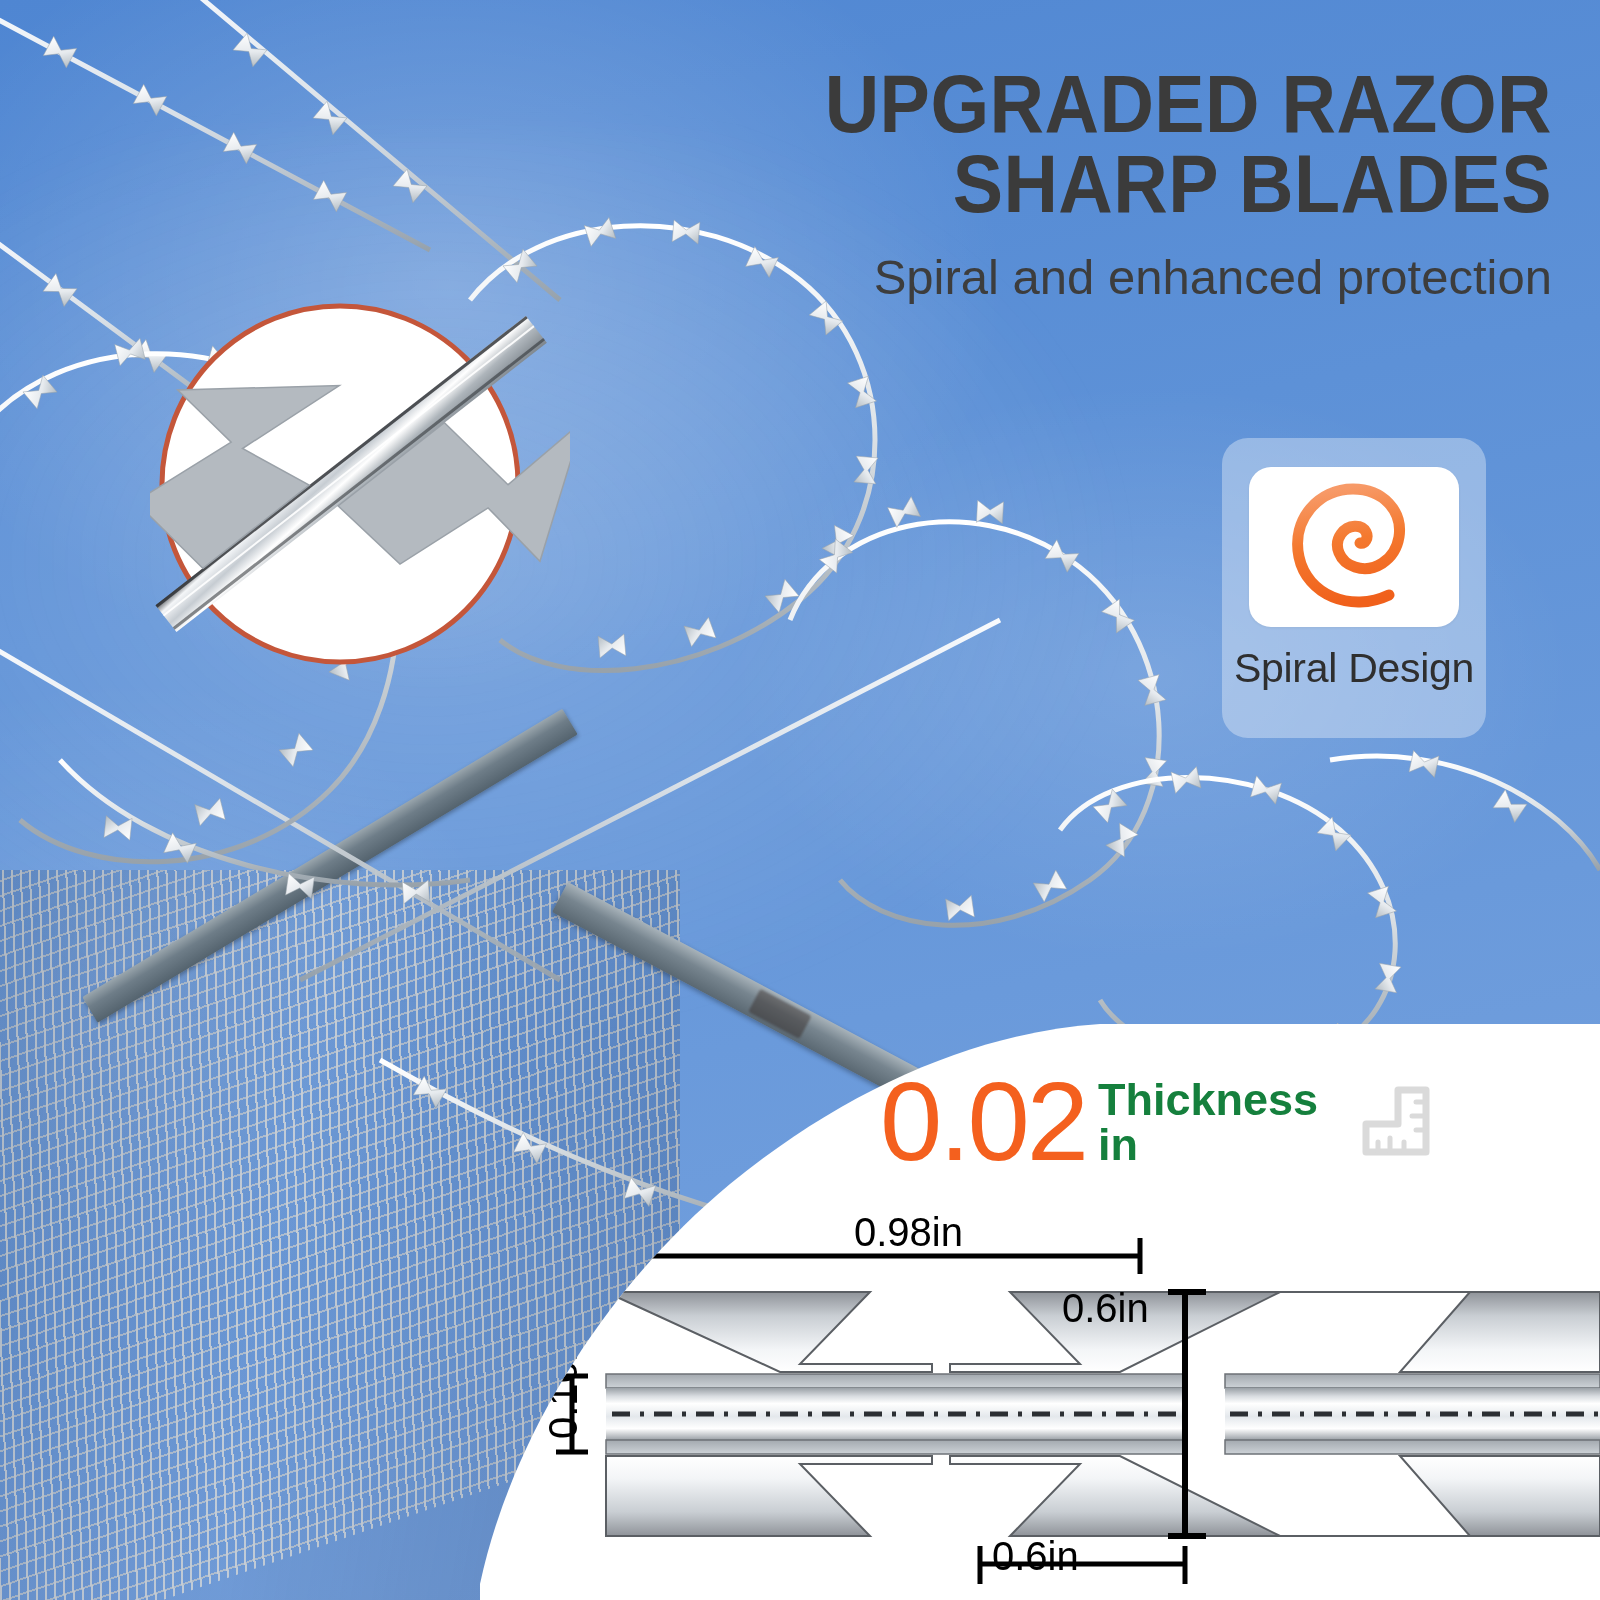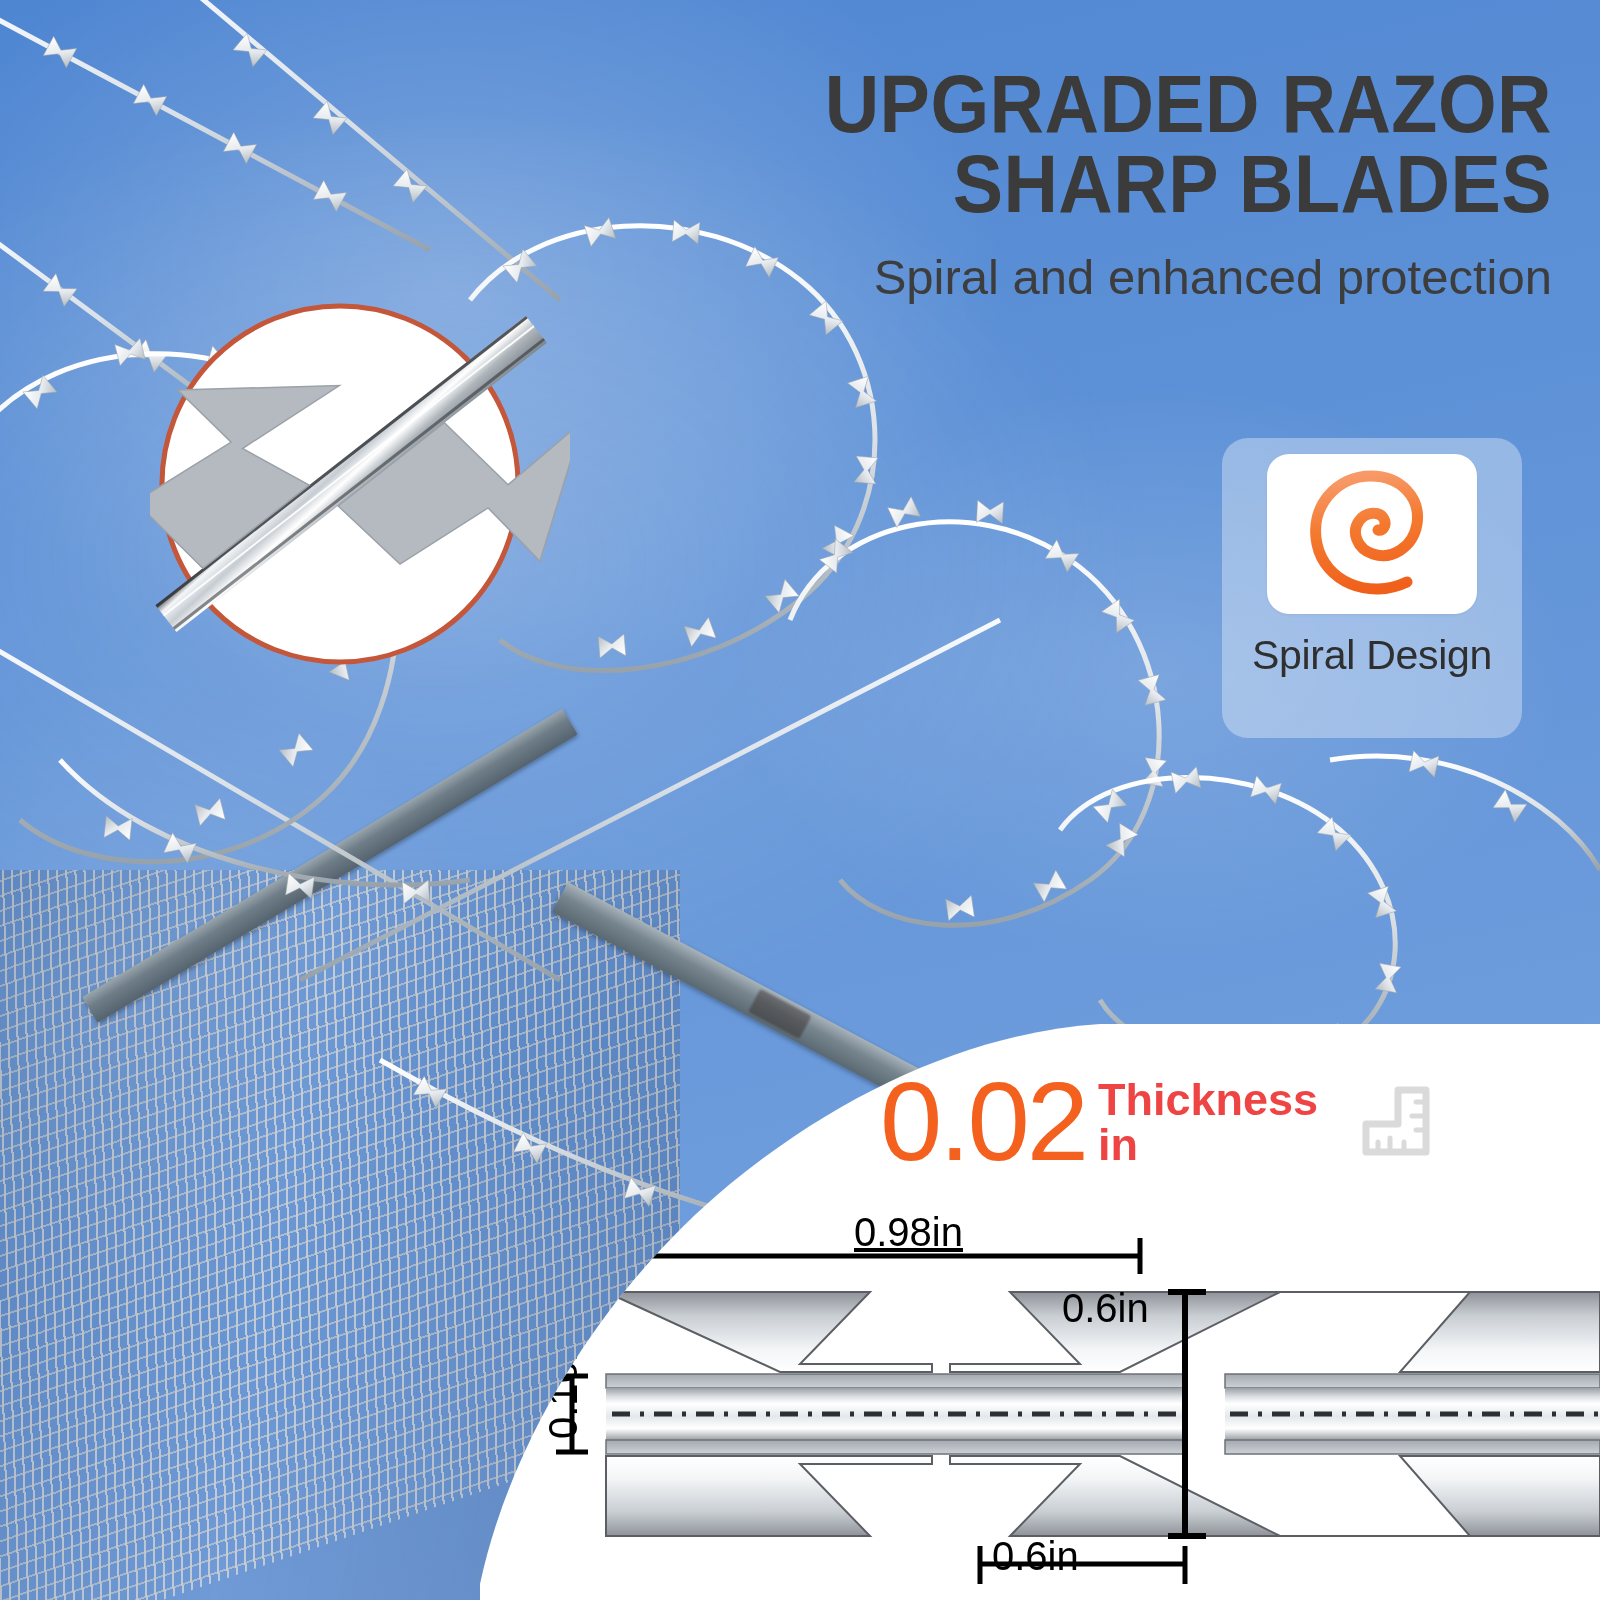--- a/index.html
+++ b/index.html
@@ -87,25 +87,25 @@
   .headline p{
     margin:26px 0 0 0;
     color:#3d3d3d;
     font-size:49px;
     line-height:1.08;
     font-weight:normal;
   }
 
   
   .badge{
-    position:absolute;left:1222px;top:438px;width:300px;height:300px;
+    position:absolute;left:1222px;top:438px;width:264px;height:300px;
     background:rgba(255,255,255,.34);
     border-radius:26px;
     display:flex;flex-direction:column;align-items:center;
-    padding-top:16px;box-sizing:border-box;
+    padding-top:29px;box-sizing:border-box;
   }
   .badge-card{
     width:210px;height:160px;background:#fff;border-radius:22px;
     display:flex;align-items:center;justify-content:center;
     box-shadow:0 1px 3px rgba(0,0,0,.06);
   }
   .badge-label{
     margin-top:18px;color:#2f2f2f;font-size:41px;letter-spacing:-.3px;
   }
 
@@ -120,21 +120,21 @@
   }
 
   .thickness-row{
     position:absolute;left:400px;top:48px;display:flex;align-items:center;
   }
   .thick-num{
     color:#f4601e;font-size:112px;font-weight:normal;line-height:.9;
     letter-spacing:-3px;
   }
   .thick-txt{
-    margin-left:12px;color:#ef4444;font-size:45px;font-weight:bold;line-height:1.0;
+    margin-left:12px;color:#15803d;font-size:45px;font-weight:bold;line-height:1.0;
   }
   .thick-txt .u{display:block;}
   .ruler-icon{margin-left:34px;opacity:.85;}
 
   
   .diagram{position:absolute;left:0;top:170px;width:1120px;height:400px;}
   .dim-label{
     position:absolute;color:#000;font-size:40px;font-weight:normal;
     font-family:"Liberation Sans",sans-serif;
   }
@@ -426,21 +426,21 @@
         <path d="M 688 342 L 726 342"></path>
       </g>
 
       <g stroke="#000" stroke-width="5">
         <path d="M 500 370 L 705 370"></path>
         <path d="M 500 352 L 500 390"></path>
         <path d="M 705 352 L 705 390"></path>
       </g>
     </svg>
 
-    <div class="dim-label" style="left:374px;top:186px;text-decoration:underline;">0.98in</div>
+    <div class="dim-label" style="left:374px;top:186px;">0.98in</div>
 
     <div class="dim-label rot" style="left:18px;top:338px;width:130px;text-align:center;">0.16in</div>
 
     <div class="dim-label" style="left:582px;top:262px;">0.6in</div>
 
     <div class="dim-label" style="left:512px;top:510px;">0.6in</div>
   </div>
 
   <svg class="panel-mask" viewBox="0 0 1120 576" style="left:480px;top:1024px;width:1120px;height:576px;">
     <defs>

